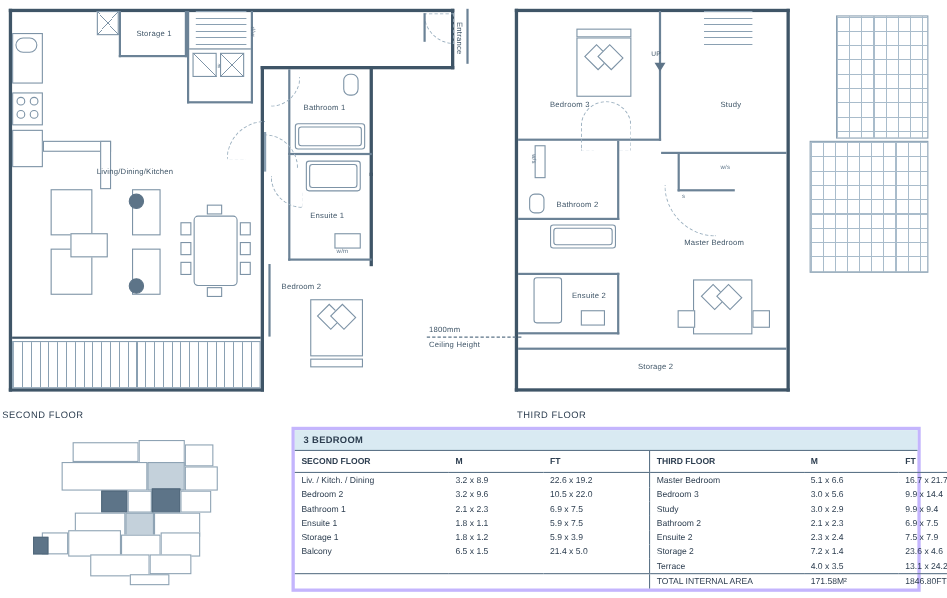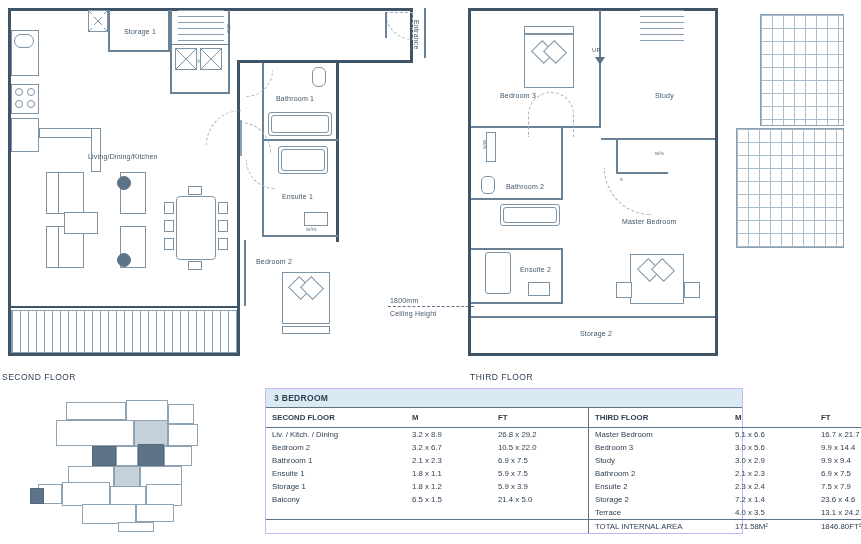--- a/index.html
+++ b/index.html
@@ -103,22 +103,22 @@
     border: 1px solid #8ea3b4;
     background: #ffffff;
   }
   .kp.dark { background: #5d7488; border-color: #52697c; }
   .kp.mid  { background: #c4d1db; }
 
   
   .schedule {
     position: absolute;
     left: 265px; top: 388px;
-    width: 478px;
-    border: 1px solid #c4b5fd;
+    width: 572px;
+    border: 3px solid #c4b5fd;
     box-sizing: border-box;
     font-size: 8px;
   }
   .sched-head {
     background: #d9eaf2;
     border-bottom: 1px solid #5d7488;
     padding: 4px 8px;
     font-weight: bold;
     font-size: 8.5px;
     letter-spacing: 0.3px;
@@ -363,28 +363,28 @@
       <th class="col-m">M</th>
       <th class="col-ft vsep-none">FT</th>
       <th class="col-name vsep">THIRD FLOOR</th>
       <th class="col-m">M</th>
       <th class="col-ft">FT</th>
     </tr>
 
     <tr>
       <td>Liv. / Kitch. / Dining</td>
       <td>3.2 x 8.9</td>
-      <td>26.8 x 29.2</td>
+      <td>22.6 x 19.2</td>
       <td class="vsep">Master Bedroom</td>
       <td>5.1 x 6.6</td>
       <td>16.7 x 21.7</td>
     </tr>
     <tr>
       <td>Bedroom 2</td>
-      <td>3.2 x 6.7</td>
+      <td>3.2 x 9.6</td>
       <td>10.5 x 22.0</td>
       <td class="vsep">Bedroom 3</td>
       <td>3.0 x 5.6</td>
       <td>9.9 x 14.4</td>
     </tr>
     <tr>
       <td>Bathroom 1</td>
       <td>2.1 x 2.3</td>
       <td>6.9 x 7.5</td>
       <td class="vsep">Study</td>

